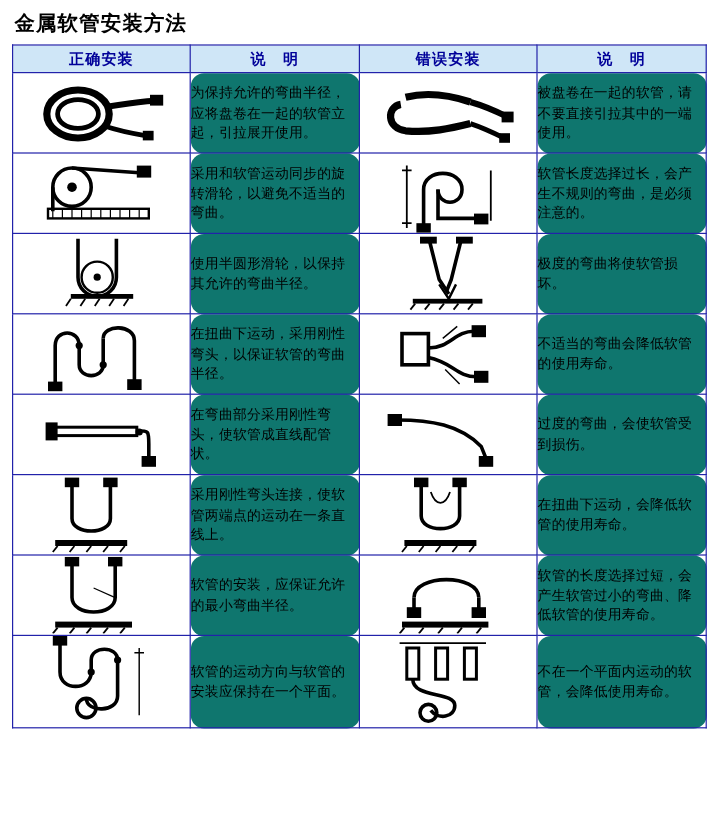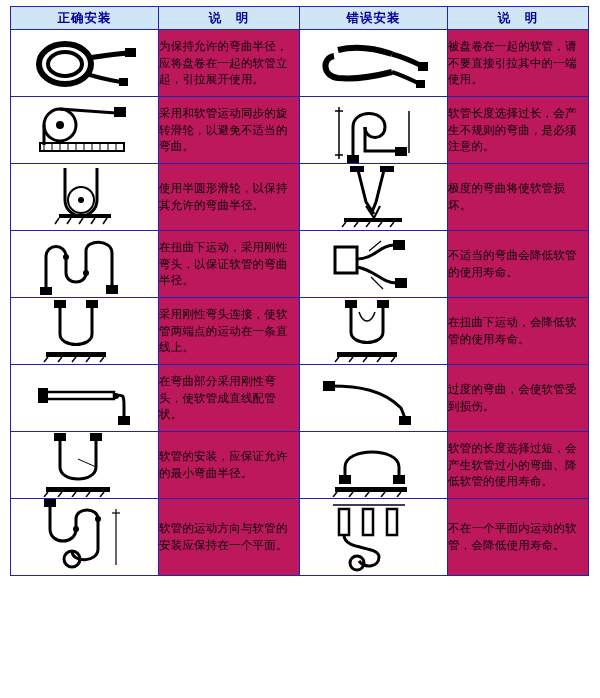--- a/index.html
+++ b/index.html
@@ -48,36 +48,38 @@
     letter-spacing: 1px;
     text-align: center;
   }
   td.pic {
     background: #ffffff;
     text-align: center;
     vertical-align: middle;
     height: 66px;
   }
   td.desc {
-    background: #be185d;
+    background: #0f766e;
     font-size: 11.5px;
     line-height: 1.45;
     padding: 5px 7px;
     color: #000;
     letter-spacing: 0.2px;
+    border-radius: 11px;
   }
   svg { display: block; margin: 0 auto; }
   .col-pic { width: 148px; }
   .col-desc { width: 141px; }
 </style>
 </head>
 <body>
 
 <div class="page">
 
+  <div class="title">金属软管安装方法</div>
 
   <table class="grid">
     <colgroup>
       <col class="col-pic">
         <col class="col-desc">
         <col class="col-pic">
         <col class="col-desc">
     </colgroup>
     <thead>
       <tr>
@@ -208,20 +210,41 @@
             <line x1="60" y1="20" x2="72" y2="10" stroke="#000" stroke-width="1.2"></line>
             <line x1="62" y1="46" x2="74" y2="58" stroke="#000" stroke-width="1.2"></line>
           </svg>
         </td>
         <td class="desc">不适当的弯曲会降低软管的使用寿命。</td>
       </tr>
 
 
       <tr>
         <td class="pic">
+          <svg width="130" height="60" viewBox="0 0 130 60">
+            <rect x="26" y="24" width="68" height="7" fill="none" stroke="#000" stroke-width="2.5"></rect>
+            <path d="M94 27 C104 27 104 27 104 38 L104 50" fill="none" stroke="#000" stroke-width="3"></path>
+            <rect x="18" y="20" width="10" height="15" fill="#000"></rect>
+            <rect x="98" y="48" width="12" height="9" fill="#000"></rect>
+            <circle cx="96" cy="28" r="3" fill="#000"></circle>
+          </svg>
+        </td>
+        <td class="desc">在弯曲部分采用刚性弯头，使软管成直线配管状。</td>
+        <td class="pic">
+          <svg width="130" height="60" viewBox="0 0 130 60">
+            <path d="M22 18 C50 18 74 22 92 40 L96 50" fill="none" stroke="#000" stroke-width="3"></path>
+            <rect x="14" y="13" width="12" height="10" fill="#000"></rect>
+            <rect x="90" y="48" width="12" height="9" fill="#000"></rect>
+          </svg>
+        </td>
+        <td class="desc">过度的弯曲，会使软管受到损伤。</td>
+      </tr>
+
+      <tr>
+        <td class="pic">
           <svg width="130" height="66" viewBox="0 0 130 66">
             <path d="M40 8 L40 36 C40 50 72 50 72 36 L72 8" fill="none" stroke="#000" stroke-width="3"></path>
             <rect x="34" y="2" width="12" height="8" fill="#000"></rect>
             <rect x="66" y="2" width="12" height="8" fill="#000"></rect>
             <rect x="26" y="54" width="60" height="5" fill="#000"></rect>
             <line x1="28" y1="59" x2="24" y2="64" stroke="#000" stroke-width="1.5"></line>
             <line x1="42" y1="59" x2="38" y2="64" stroke="#000" stroke-width="1.5"></line>
             <line x1="56" y1="59" x2="52" y2="64" stroke="#000" stroke-width="1.5"></line>
             <line x1="70" y1="59" x2="66" y2="64" stroke="#000" stroke-width="1.5"></line>
             <line x1="84" y1="59" x2="80" y2="64" stroke="#000" stroke-width="1.5"></line>
@@ -236,41 +259,20 @@
             <rect x="68" y="2" width="12" height="8" fill="#000"></rect>
             <rect x="28" y="54" width="60" height="5" fill="#000"></rect>
             <line x1="30" y1="59" x2="26" y2="64" stroke="#000" stroke-width="1.5"></line>
             <line x1="44" y1="59" x2="40" y2="64" stroke="#000" stroke-width="1.5"></line>
             <line x1="58" y1="59" x2="54" y2="64" stroke="#000" stroke-width="1.5"></line>
             <line x1="72" y1="59" x2="68" y2="64" stroke="#000" stroke-width="1.5"></line>
             <line x1="86" y1="59" x2="82" y2="64" stroke="#000" stroke-width="1.5"></line>
           </svg>
         </td>
         <td class="desc">在扭曲下运动，会降低软管的使用寿命。</td>
-      </tr>
-
-      <tr>
-        <td class="pic">
-          <svg width="130" height="60" viewBox="0 0 130 60">
-            <rect x="26" y="24" width="68" height="7" fill="none" stroke="#000" stroke-width="2.5"></rect>
-            <path d="M94 27 C104 27 104 27 104 38 L104 50" fill="none" stroke="#000" stroke-width="3"></path>
-            <rect x="18" y="20" width="10" height="15" fill="#000"></rect>
-            <rect x="98" y="48" width="12" height="9" fill="#000"></rect>
-            <circle cx="96" cy="28" r="3" fill="#000"></circle>
-          </svg>
-        </td>
-        <td class="desc">在弯曲部分采用刚性弯头，使软管成直线配管状。</td>
-        <td class="pic">
-          <svg width="130" height="60" viewBox="0 0 130 60">
-            <path d="M22 18 C50 18 74 22 92 40 L96 50" fill="none" stroke="#000" stroke-width="3"></path>
-            <rect x="14" y="13" width="12" height="10" fill="#000"></rect>
-            <rect x="90" y="48" width="12" height="9" fill="#000"></rect>
-          </svg>
-        </td>
-        <td class="desc">过度的弯曲，会使软管受到损伤。</td>
       </tr>
 
       <tr>
         <td class="pic">
           <svg width="130" height="64" viewBox="0 0 130 64">
             <path d="M40 6 L40 34 C40 50 76 50 76 34 L76 6" fill="none" stroke="#000" stroke-width="3"></path>
             <rect x="34" y="0" width="12" height="8" fill="#000"></rect>
             <rect x="70" y="0" width="12" height="8" fill="#000"></rect>
             <line x1="58" y1="26" x2="76" y2="34" stroke="#000" stroke-width="1"></line>
             <rect x="26" y="54" width="64" height="5" fill="#000"></rect>

